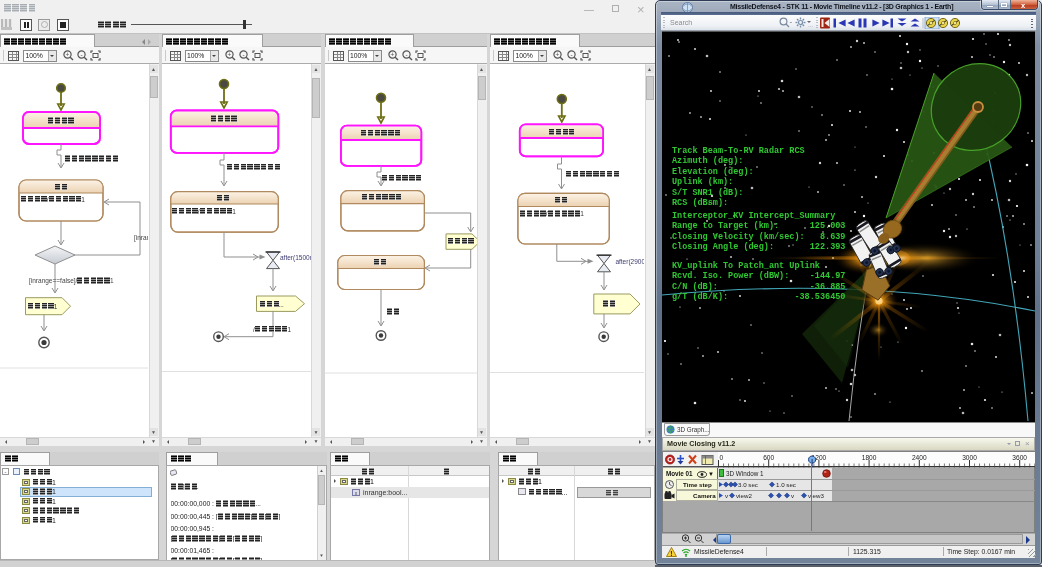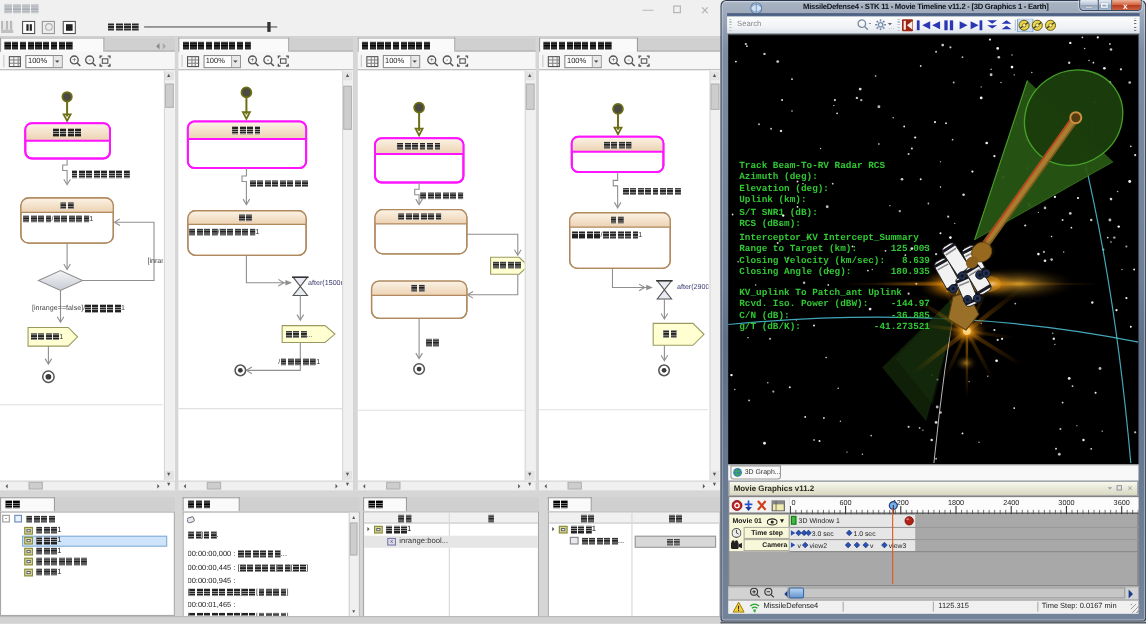--- a/index.html
+++ b/index.html
@@ -825,34 +825,34 @@
   </svg>
 <div class="a" style="left:672px;top:146px;font-family:'Liberation Mono',monospace;font-weight:bold;font-size:8.5px;line-height:10.4px;color:#2fc832;white-space:pre">Track Beam-To-RV Radar RCS
 Azimuth (deg):
 Elevation (deg):
 Uplink (km):
 S/T SNR1 (dB):
 RCS (dBsm):</div>
 <div class="a" style="left:672px;top:211px;font-family:'Liberation Mono',monospace;font-weight:bold;font-size:8.5px;line-height:10.4px;color:#2fc832;white-space:pre">Interceptor_KV Intercept_Summary
 Range to Target (km):      125.003
 Closing Velocity (km/sec):   8.639
-Closing Angle (deg):       180.935</div>
+Closing Angle (deg):       122.393</div>
 <div class="a" style="left:672px;top:261px;font-family:'Liberation Mono',monospace;font-weight:bold;font-size:8.5px;line-height:10.4px;color:#2fc832;white-space:pre">KV_uplink To Patch_ant Uplink
 Rcvd. Iso. Power (dBW):    -144.97
 C/N (dB):                  -36.885
-g/T (dB/K):             -41.273521</div>
+g/T (dB/K):             -38.536450</div>
 <div class="a" style="left:662px;top:421.5px;width:373px;height:15px;background:#f8f8f8;border-top:1px solid #888"></div>
 <div class="a" style="left:664px;top:422.5px;width:46px;height:13px;background:#fafafa;border:1px solid #9a9a9a;border-radius:0 0 3px 3px"></div>
 <svg class="a" style="left:666px;top:424.5px" width="9" height="9">
     <circle cx="4.5" cy="4.5" r="4" fill="#3a7ac0"></circle>
     <path d="M1.5,3 Q4,5 7.5,2.5 M1,5.5 Q5,7.5 8,5 M4.5,.5 Q2,4.5 4.5,8.5" stroke="#3fae4a" fill="none" stroke-width="1"></path>
   </svg>
 <div style="position:absolute;left:677px;top:426px;font-size:6.3px;color:#333;white-space:pre;">3D Graph...</div>
 <div class="a" style="left:662px;top:436.5px;width:373px;height:14px;background:linear-gradient(#f8f8ee,#d8d8c2);border:1px solid #aaa"></div>
-<div style="position:absolute;left:667px;top:439px;font-size:7.2px;color:#2a2a1a;white-space:pre;font-weight:bold">Movie Graphics v11.2</div>
+<div style="position:absolute;left:667px;top:439px;font-size:7.2px;color:#2a2a1a;white-space:pre;font-weight:bold">Movie Closing v11.2</div>
 <div class="a" style="left:1007px;top:442.5px;width:0;height:0;border:2.5px solid transparent;border-top-color:#99a"></div>
 <div class="a" style="left:1015px;top:440.5px;width:5px;height:5px;border:1px solid #99a"></div>
 <div style="position:absolute;left:1025px;top:438.5px;font-size:8px;color:#99a;white-space:pre;">×</div>
 <div class="a" style="left:662px;top:450.5px;width:373px;height:82px;background:#a8a8a8;border:1px solid #808080"></div>
 <div class="a" style="left:663px;top:451.5px;width:54.5px;height:15.5px;background:#f2f2f2;border-bottom:1px solid #555"></div>
 <svg class="a" style="left:664.5px;top:453.5px" width="50" height="11">
     <circle cx="5" cy="5.5" r="4.5" fill="#c32222" stroke="#801010" stroke-width="0.8"></circle>
     <circle cx="5" cy="5.5" r="2" fill="none" stroke="#fff" stroke-width="1.2"></circle>
     <g stroke="#2a50cc" stroke-width="1.6">
       <line x1="15.5" y1="1" x2="15.5" y2="8"></line>

